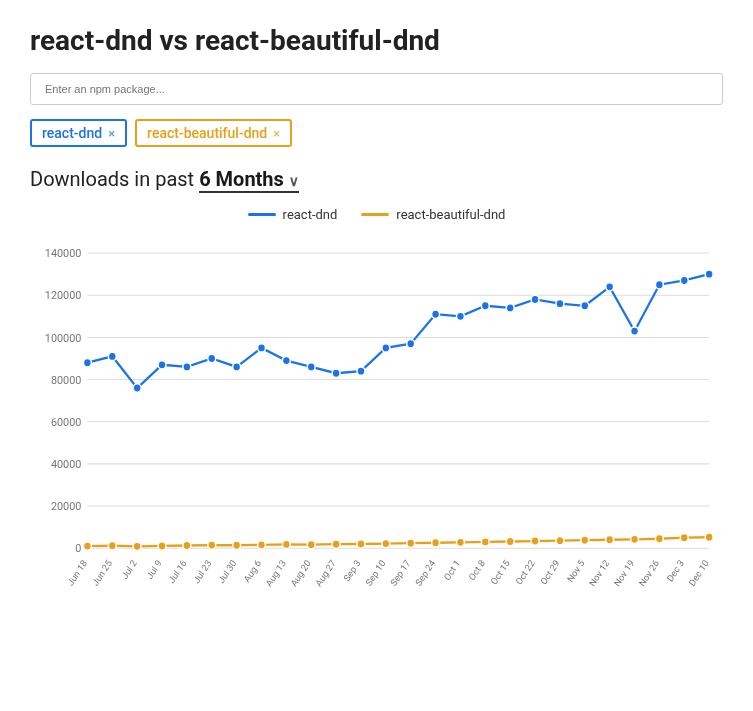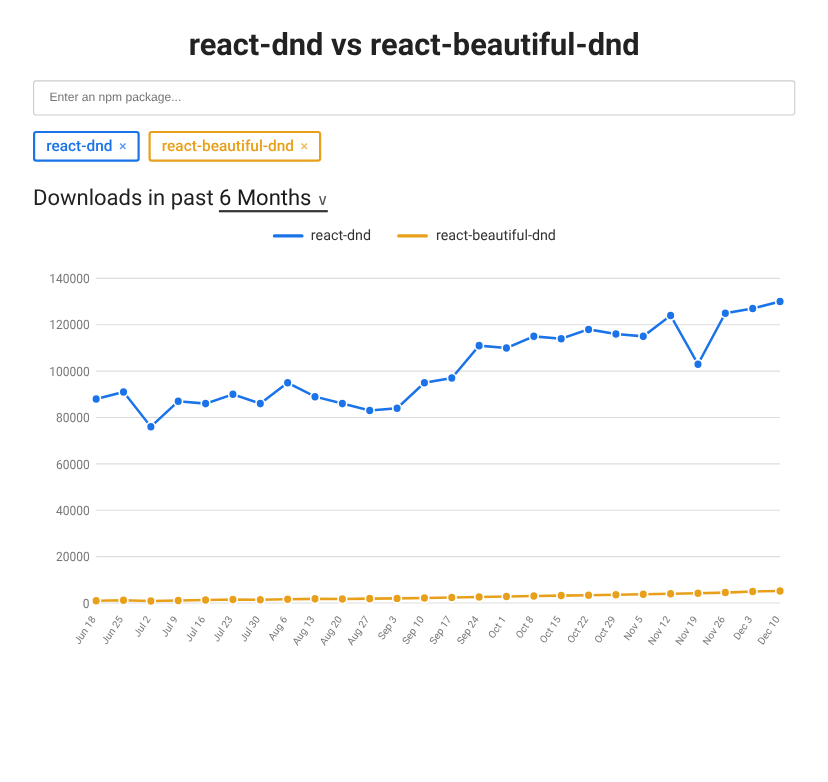--- a/index.html
+++ b/index.html
@@ -9,21 +9,20 @@
       color: #333;
       padding: 24px 30px;
       width: 753px;
       min-height: 711px;
     }
     h1 {
       font-size: 28px;
       font-weight: bold;
       margin-bottom: 16px;
       color: #222;
-      text-align: center;
     }
     .search-input {
       width: 100%;
       padding: 9px 14px;
       border: 1px solid #ccc;
       border-radius: 3px;
       font-size: 11px;
       color: #aaa;
       margin-bottom: 14px;
       outline: none;
@@ -56,21 +55,21 @@
       font-size: 13px;
       opacity: 0.7;
     }
     .period-title {
       font-size: 20px;
       margin-bottom: 16px;
       color: #222;
     }
     .period-title span.highlight {
       border-bottom: 2px solid #333;
-      font-weight: normal;
+      font-weight: bold;
       color: #1a1a1a;
     }
     .period-title .dropdown-arrow {
       font-size: 14px;
       color: #555;
     }
     .chart-container {
       position: relative;
       width: 100%;
       height: 420px;

